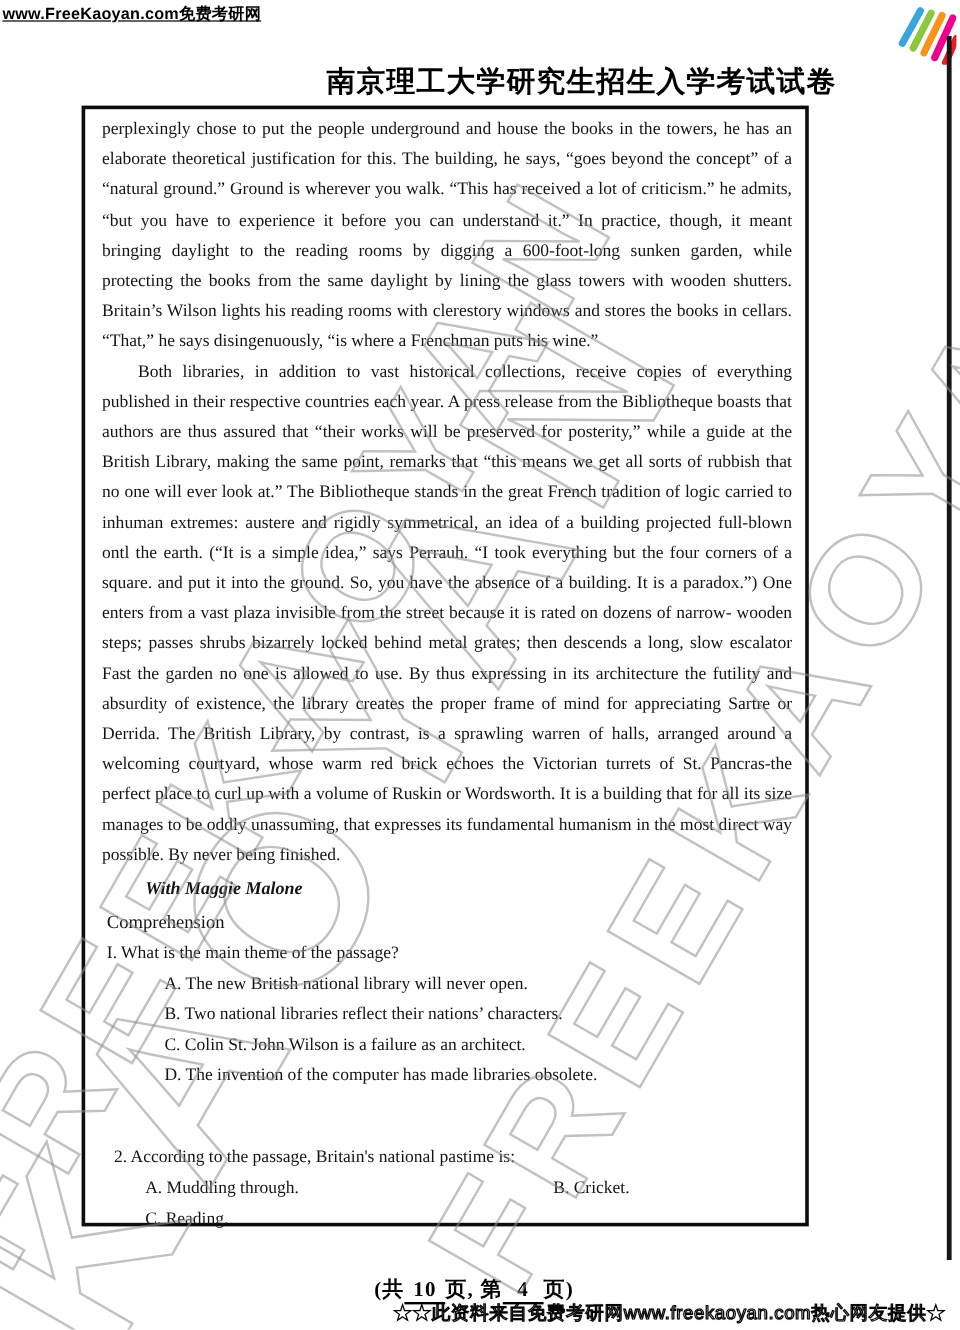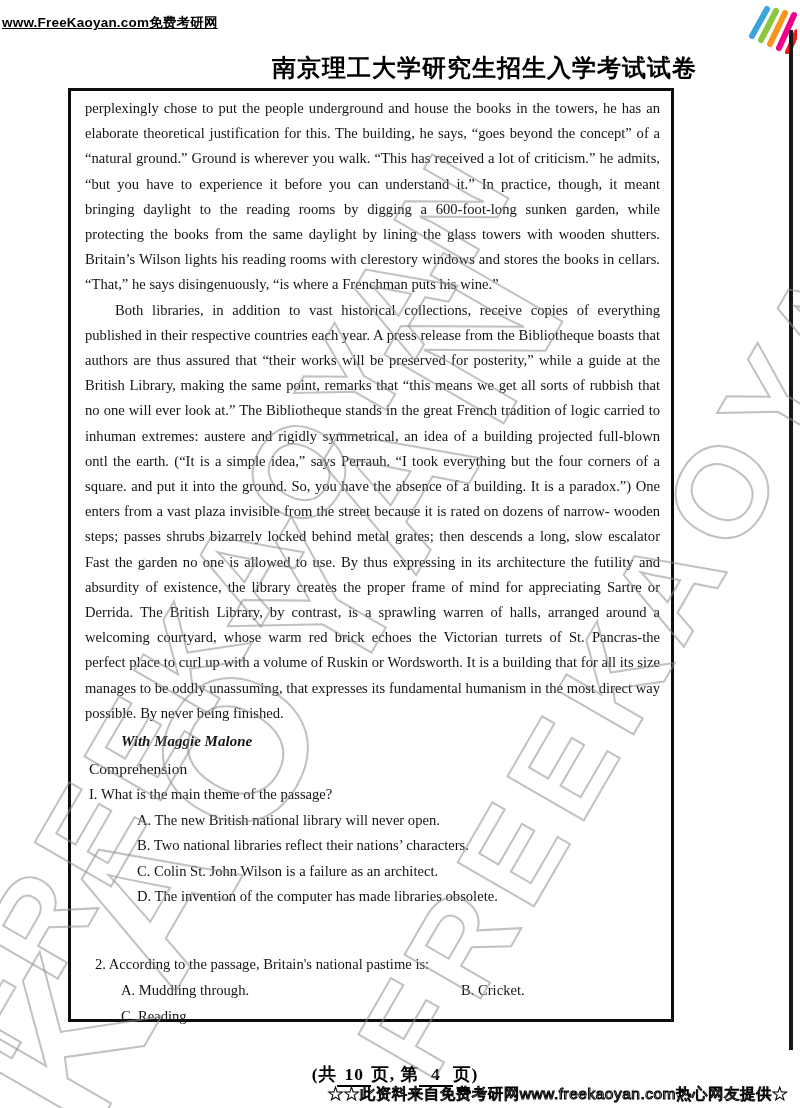--- a/index.html
+++ b/index.html
@@ -3,21 +3,21 @@
 <meta charset="utf-8">
 <style>
   html,body{margin:0;padding:0;}
   body{
     width:800px;height:1108px;position:relative;overflow:hidden;
     background:#ffffff;color:#111;
     font-family:"Liberation Serif", serif;
   }
   
   .site-header{
-    position:absolute;left:2px;top:14px;
+    position:absolute;left:2px;top:3px;
     font-family:"Liberation Sans", sans-serif;
     font-weight:bold;font-size:13.5px;color:#000;
     text-decoration:underline;letter-spacing:0.2px;
   }
   .logo{position:absolute;right:3px;top:2px;width:52px;height:52px;}
   
   .exam-title{
     position:absolute;left:0;top:52px;width:697px;
     text-align:right;font-weight:bold;font-size:24px;color:#000;
     letter-spacing:1px;

